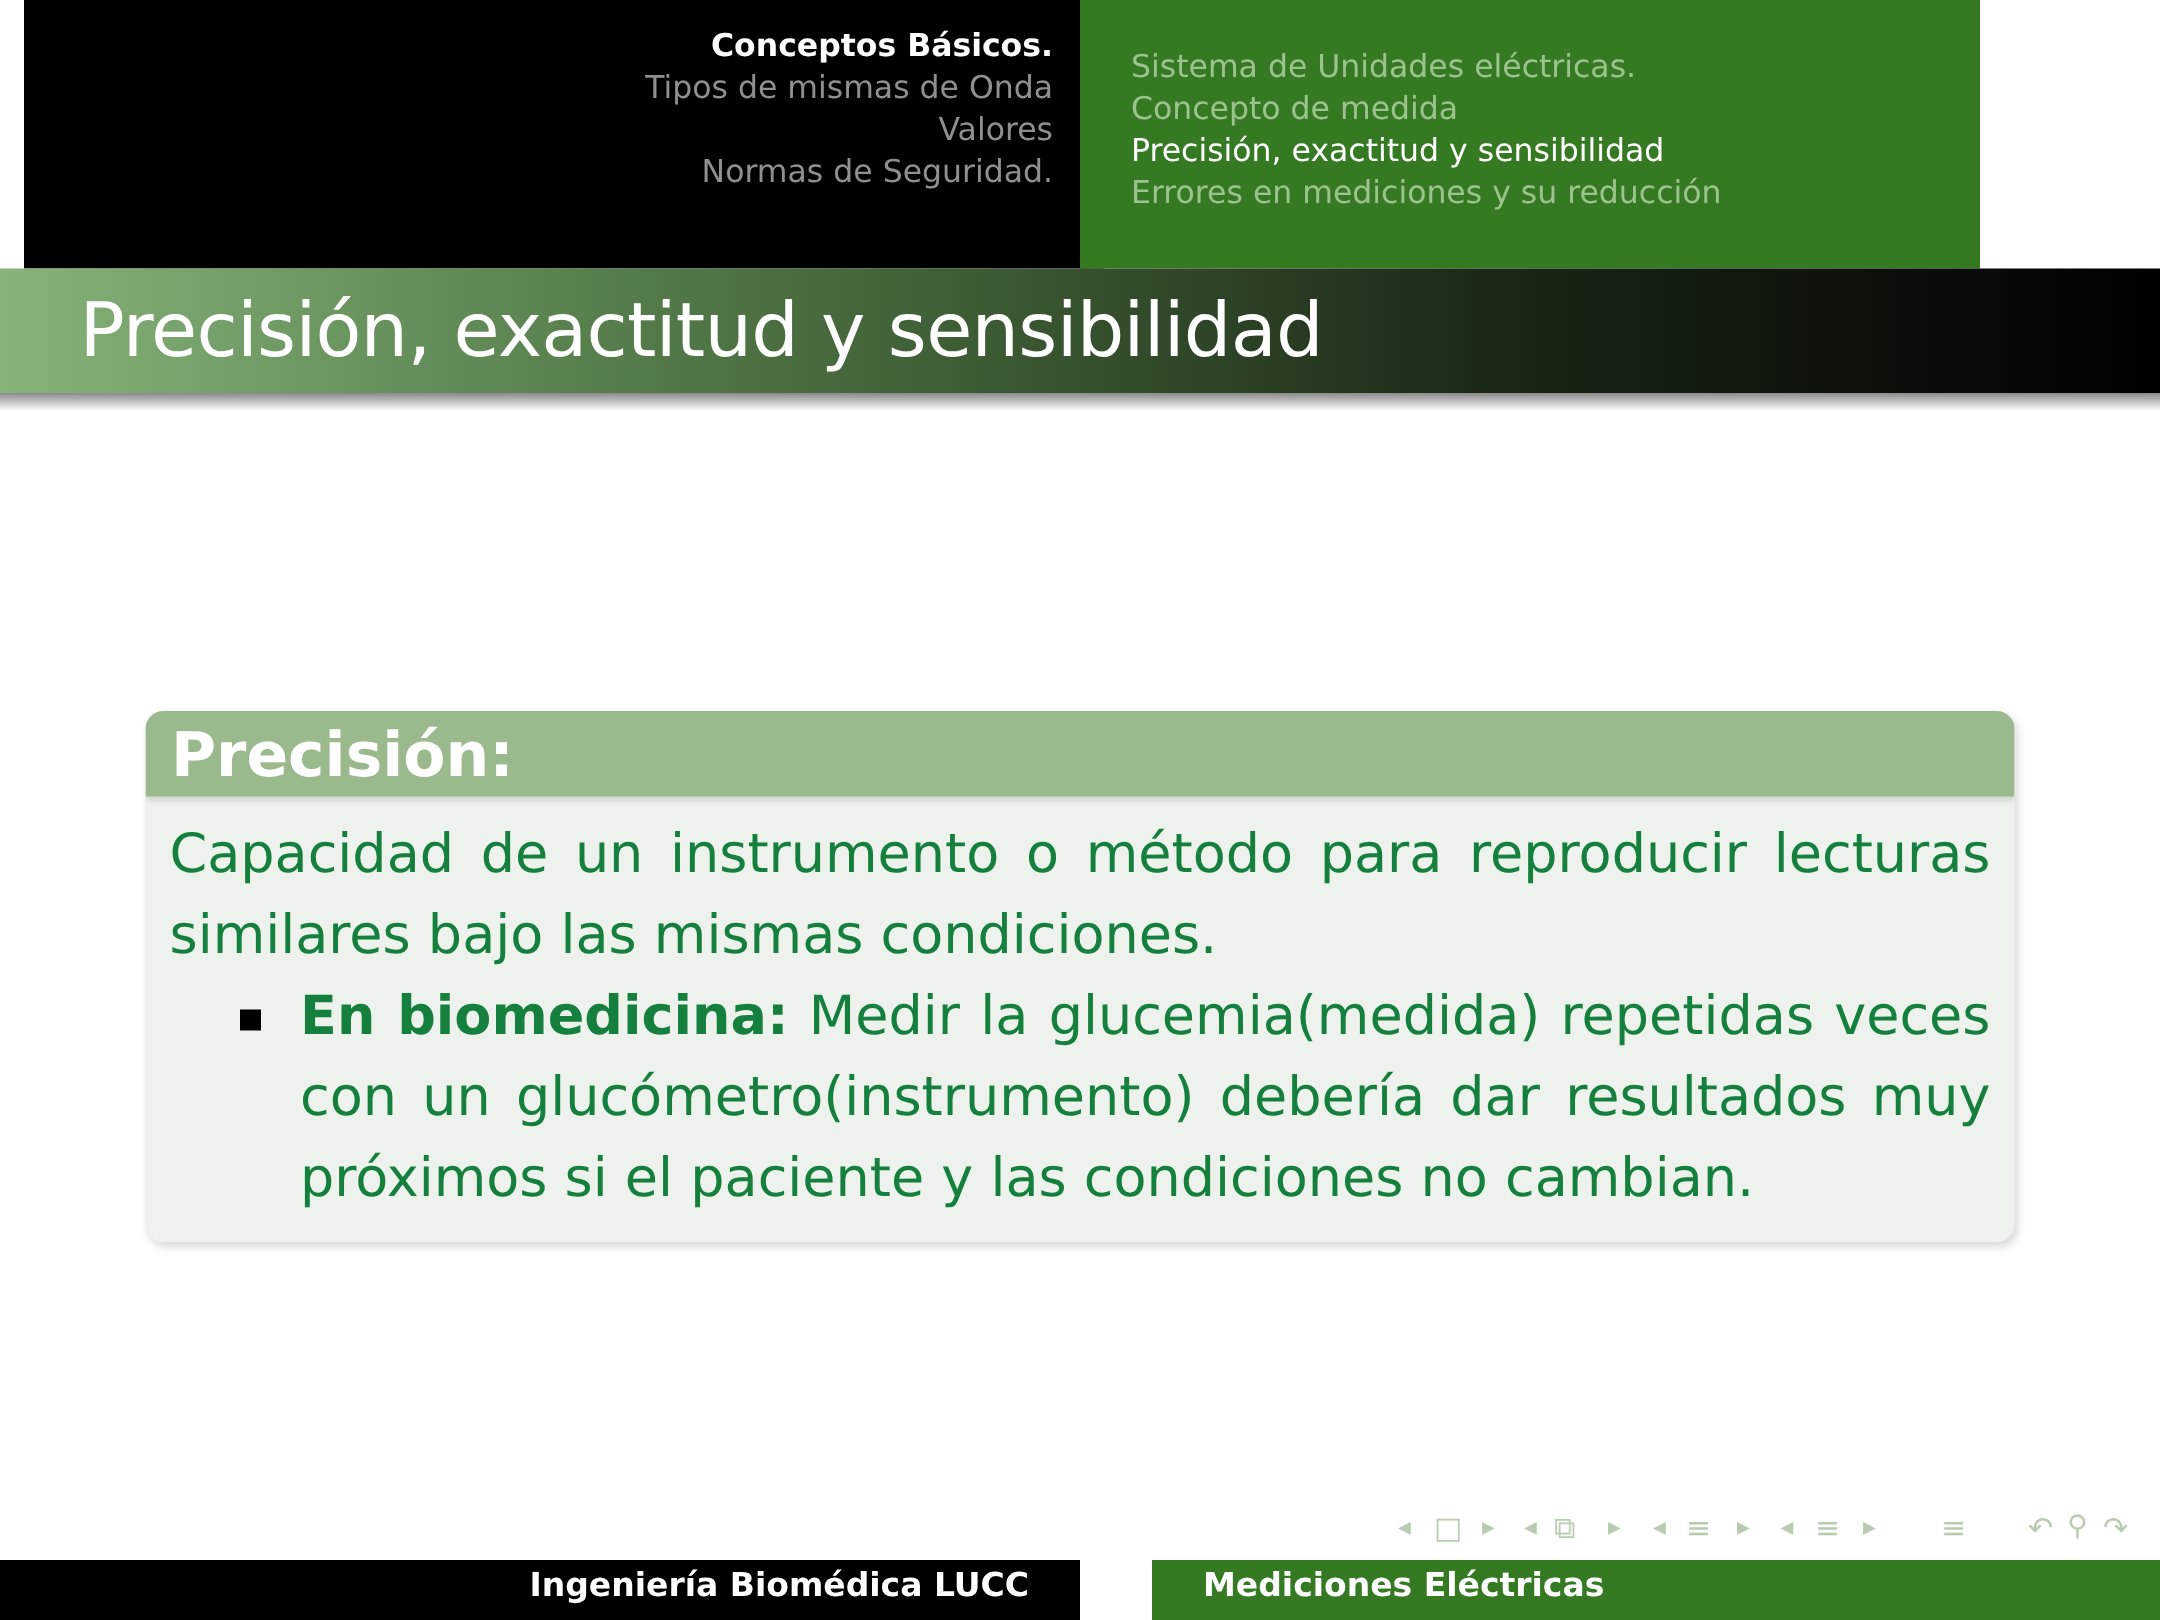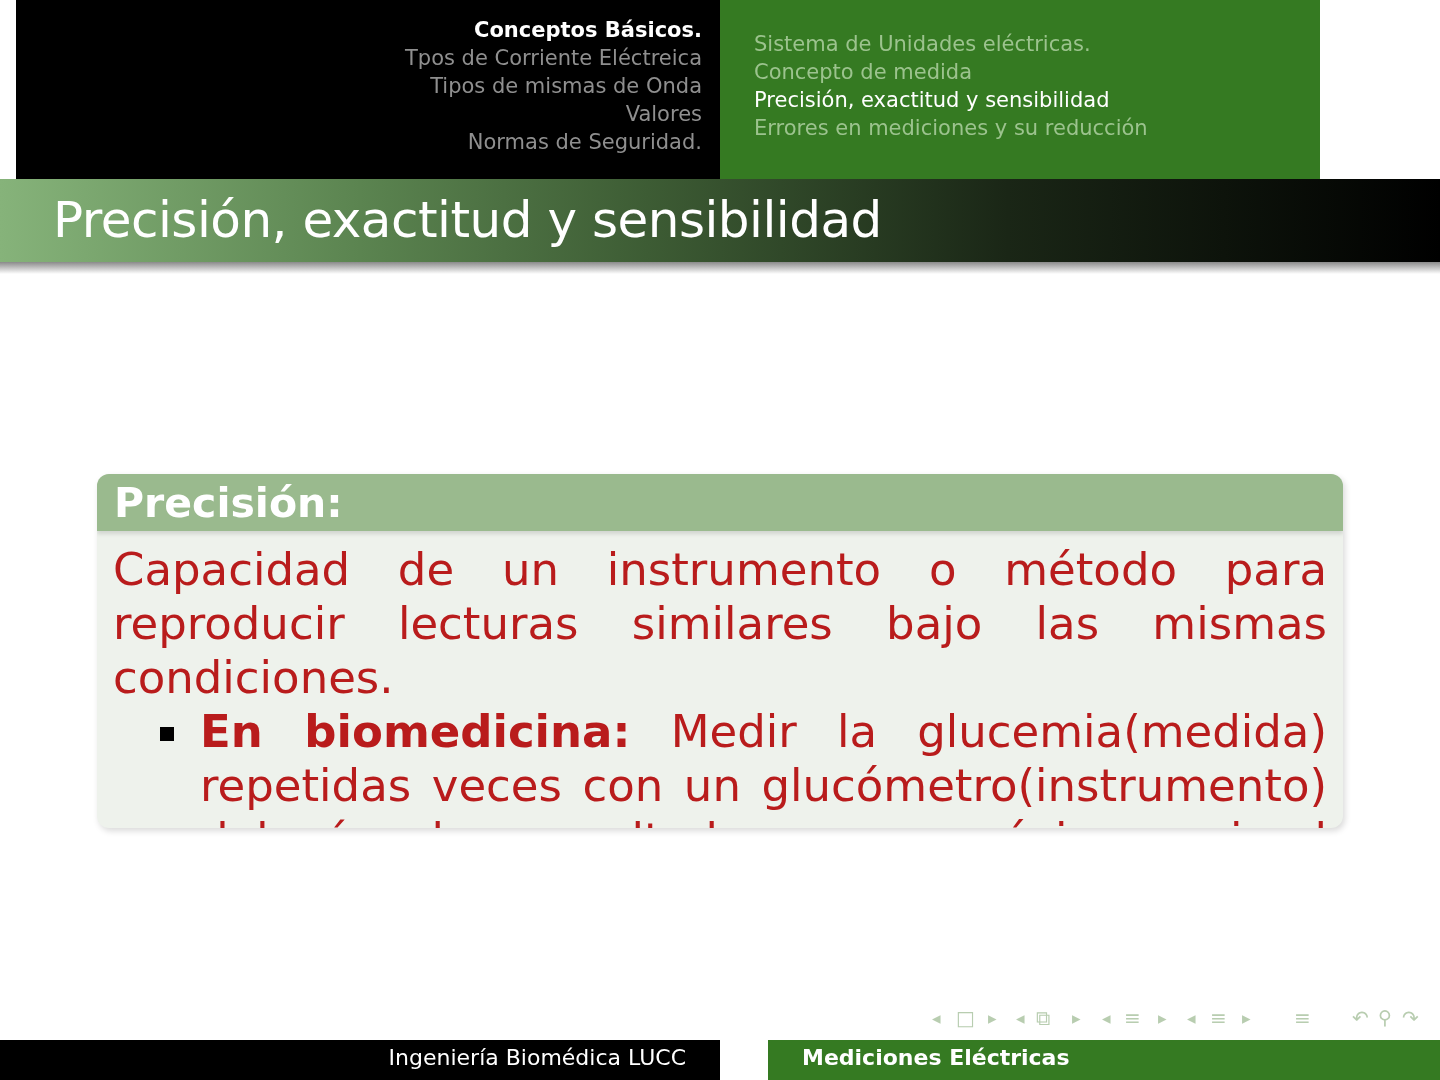--- a/index.html
+++ b/index.html
@@ -54,21 +54,21 @@
   .block-header {
     height:57px; background:#9aba8e; position:relative;
     box-shadow: 0 3px 4px rgba(0,0,0,0.12);
   }
   .block-title {
     position:absolute; left:17px; top:4px;
     font-size:41px; font-weight:bold; color:#ffffff; line-height:50px;
   }
   .block-body {
     padding:12px 16px 0 16px;
-    font-size:45px; line-height:54px; color:#b91c1c;
+    font-size:36px; line-height:54px; color:#15803d;
     text-align:justify;
   }
   .def-text { display:block; }
   .bullet-row { position:relative; padding-left:87px; }
   .bullet {
     position:absolute; left:47px; top:22px; width:14px; height:14px;
     background:#000000;
   }
   .bullet-bold { font-weight:bold; }
   .nav-symbols {
@@ -79,33 +79,32 @@
   .footer-left {
     position:absolute; left:0; top:1040px; width:720px; height:40px;
     background:#000000;
   }
   .footer-right {
     position:absolute; left:720px; top:1040px; width:720px; height:40px;
     background:#357a22;
     margin-left:48px;
   }
   .footer-left-text {
-    position:absolute; right:34px; top:5px; font-size:22px; color:#ffffff; font-weight:normal;
+    position:absolute; right:34px; top:5px; font-size:22px; color:#ffffff; font-weight:bold;
   }
   .footer-right-text {
     position:absolute; left:34px; top:5px; font-size:22px; color:#ffffff; font-weight:bold;
   }
 </style>
 </head>
 <body>
 
 <div class="header-left">
   <div class="nav-list-left">
     <a class="nav-item nav-left-active">Conceptos Básicos.</a>
-    <a class="nav-item nav-left-dim">Tpos de Corriente Eléctreica</a>
     <a class="nav-item nav-left-dim">Tipos de mismas de Onda</a>
     <a class="nav-item nav-left-dim">Valores</a>
     <a class="nav-item nav-left-dim">Normas de Seguridad.</a>
   </div>
 </div>
 
 <div class="header-right">
   <div class="nav-list-right">
     <a class="nav-item nav-right-dim">Sistema de Unidades eléctricas.</a>
     <a class="nav-item nav-right-dim">Concepto de medida</a>

